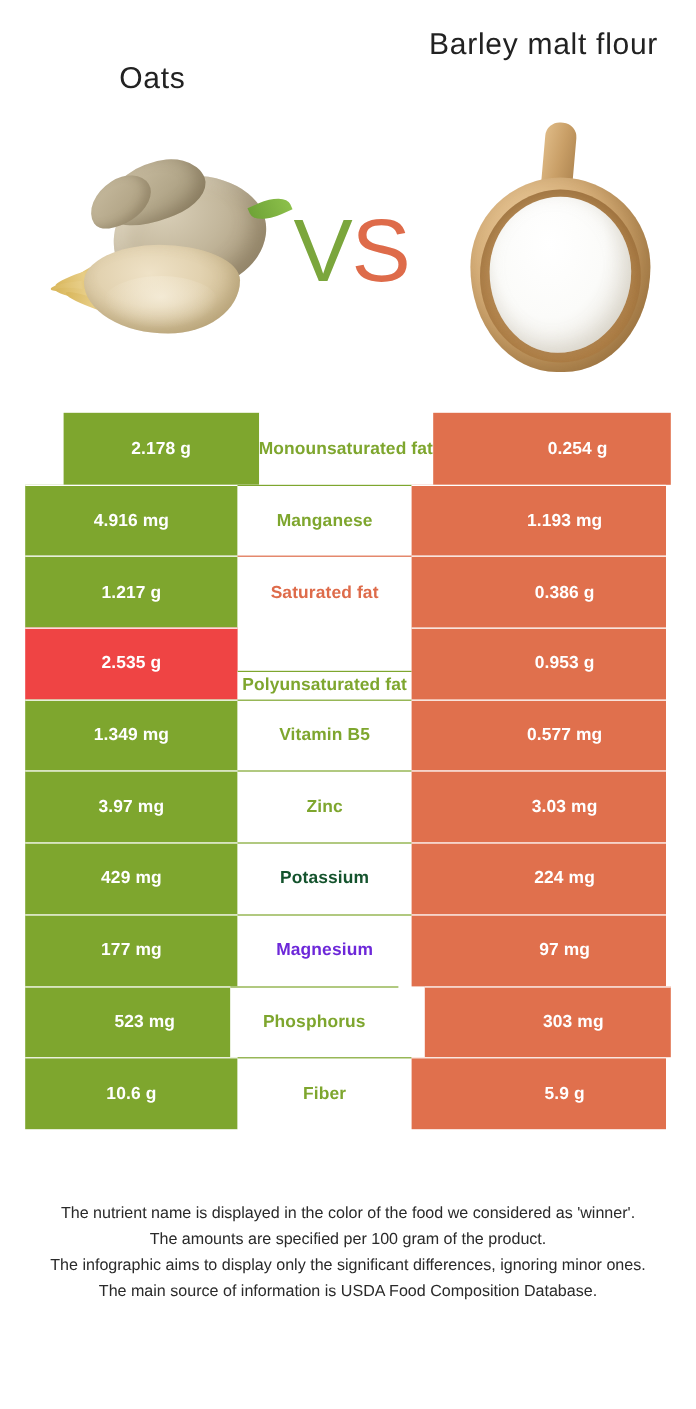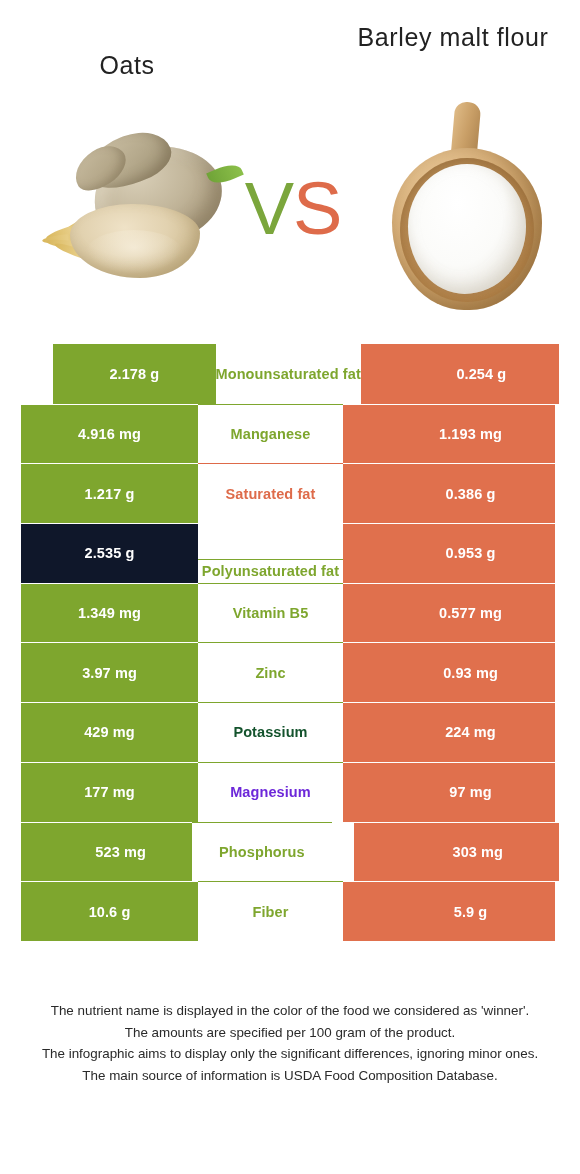--- a/index.html
+++ b/index.html
@@ -269,33 +269,33 @@
         <div class="cell cell-left" style="background: rgb(126, 166, 46);">4.916 mg</div>
         <div class="cell cell-mid" style="color: rgb(126, 166, 46); border-top: 1px solid rgb(126, 166, 46);">Manganese</div>
         <div class="cell cell-right" style="background: rgb(224, 112, 77);">1.193 mg</div>
       </div>
       <div class="row">
         <div class="cell cell-left" style="background: rgb(126, 166, 46);">1.217 g</div>
         <div class="cell cell-mid" style="color: rgb(222, 107, 74); border-top: 1px solid rgb(222, 107, 74);">Saturated fat</div>
         <div class="cell cell-right" style="background: rgb(224, 112, 77);">0.386 g</div>
       </div>
       <div class="row">
-        <div class="cell cell-left" style="background: #0f172a;">2.535 g</div>
+        <div class="cell cell-left" style="background: #ef4444;">2.535 g</div>
         <div class="cell cell-mid" style="color: rgb(126, 166, 46); border-top: 1px solid rgb(126, 166, 46); margin-top: 36px;">Polyunsaturated fat</div>
         <div class="cell cell-right" style="background: rgb(224, 112, 77);">0.953 g</div>
       </div>
       <div class="row">
         <div class="cell cell-left" style="background: rgb(126, 166, 46);">1.349 mg</div>
         <div class="cell cell-mid" style="color: rgb(126, 166, 46); border-top: 1px solid rgb(126, 166, 46);">Vitamin B5</div>
         <div class="cell cell-right" style="background: rgb(224, 112, 77);">0.577 mg</div>
       </div>
       <div class="row">
         <div class="cell cell-left" style="background: rgb(126, 166, 46);">3.97 mg</div>
         <div class="cell cell-mid" style="color: rgb(126, 166, 46); border-top: 1px solid rgb(126, 166, 46);">Zinc</div>
-        <div class="cell cell-right" style="background: rgb(224, 112, 77);">0.93 mg</div>
+        <div class="cell cell-right" style="background: rgb(224, 112, 77);">3.03 mg</div>
       </div>
       <div class="row">
         <div class="cell cell-left" style="background: rgb(126, 166, 46);">429 mg</div>
         <div class="cell cell-mid" style="color: #14532d; border-top: 1px solid rgb(126, 166, 46);">Potassium</div>
         <div class="cell cell-right" style="background: rgb(224, 112, 77);">224 mg</div>
       </div>
       <div class="row">
         <div class="cell cell-left" style="background: rgb(126, 166, 46);">177 mg</div>
         <div class="cell cell-mid" style="color: #6d28d9; border-top: 1px solid rgb(126, 166, 46);">Magnesium</div>
         <div class="cell cell-right" style="background: rgb(224, 112, 77);">97 mg</div>

